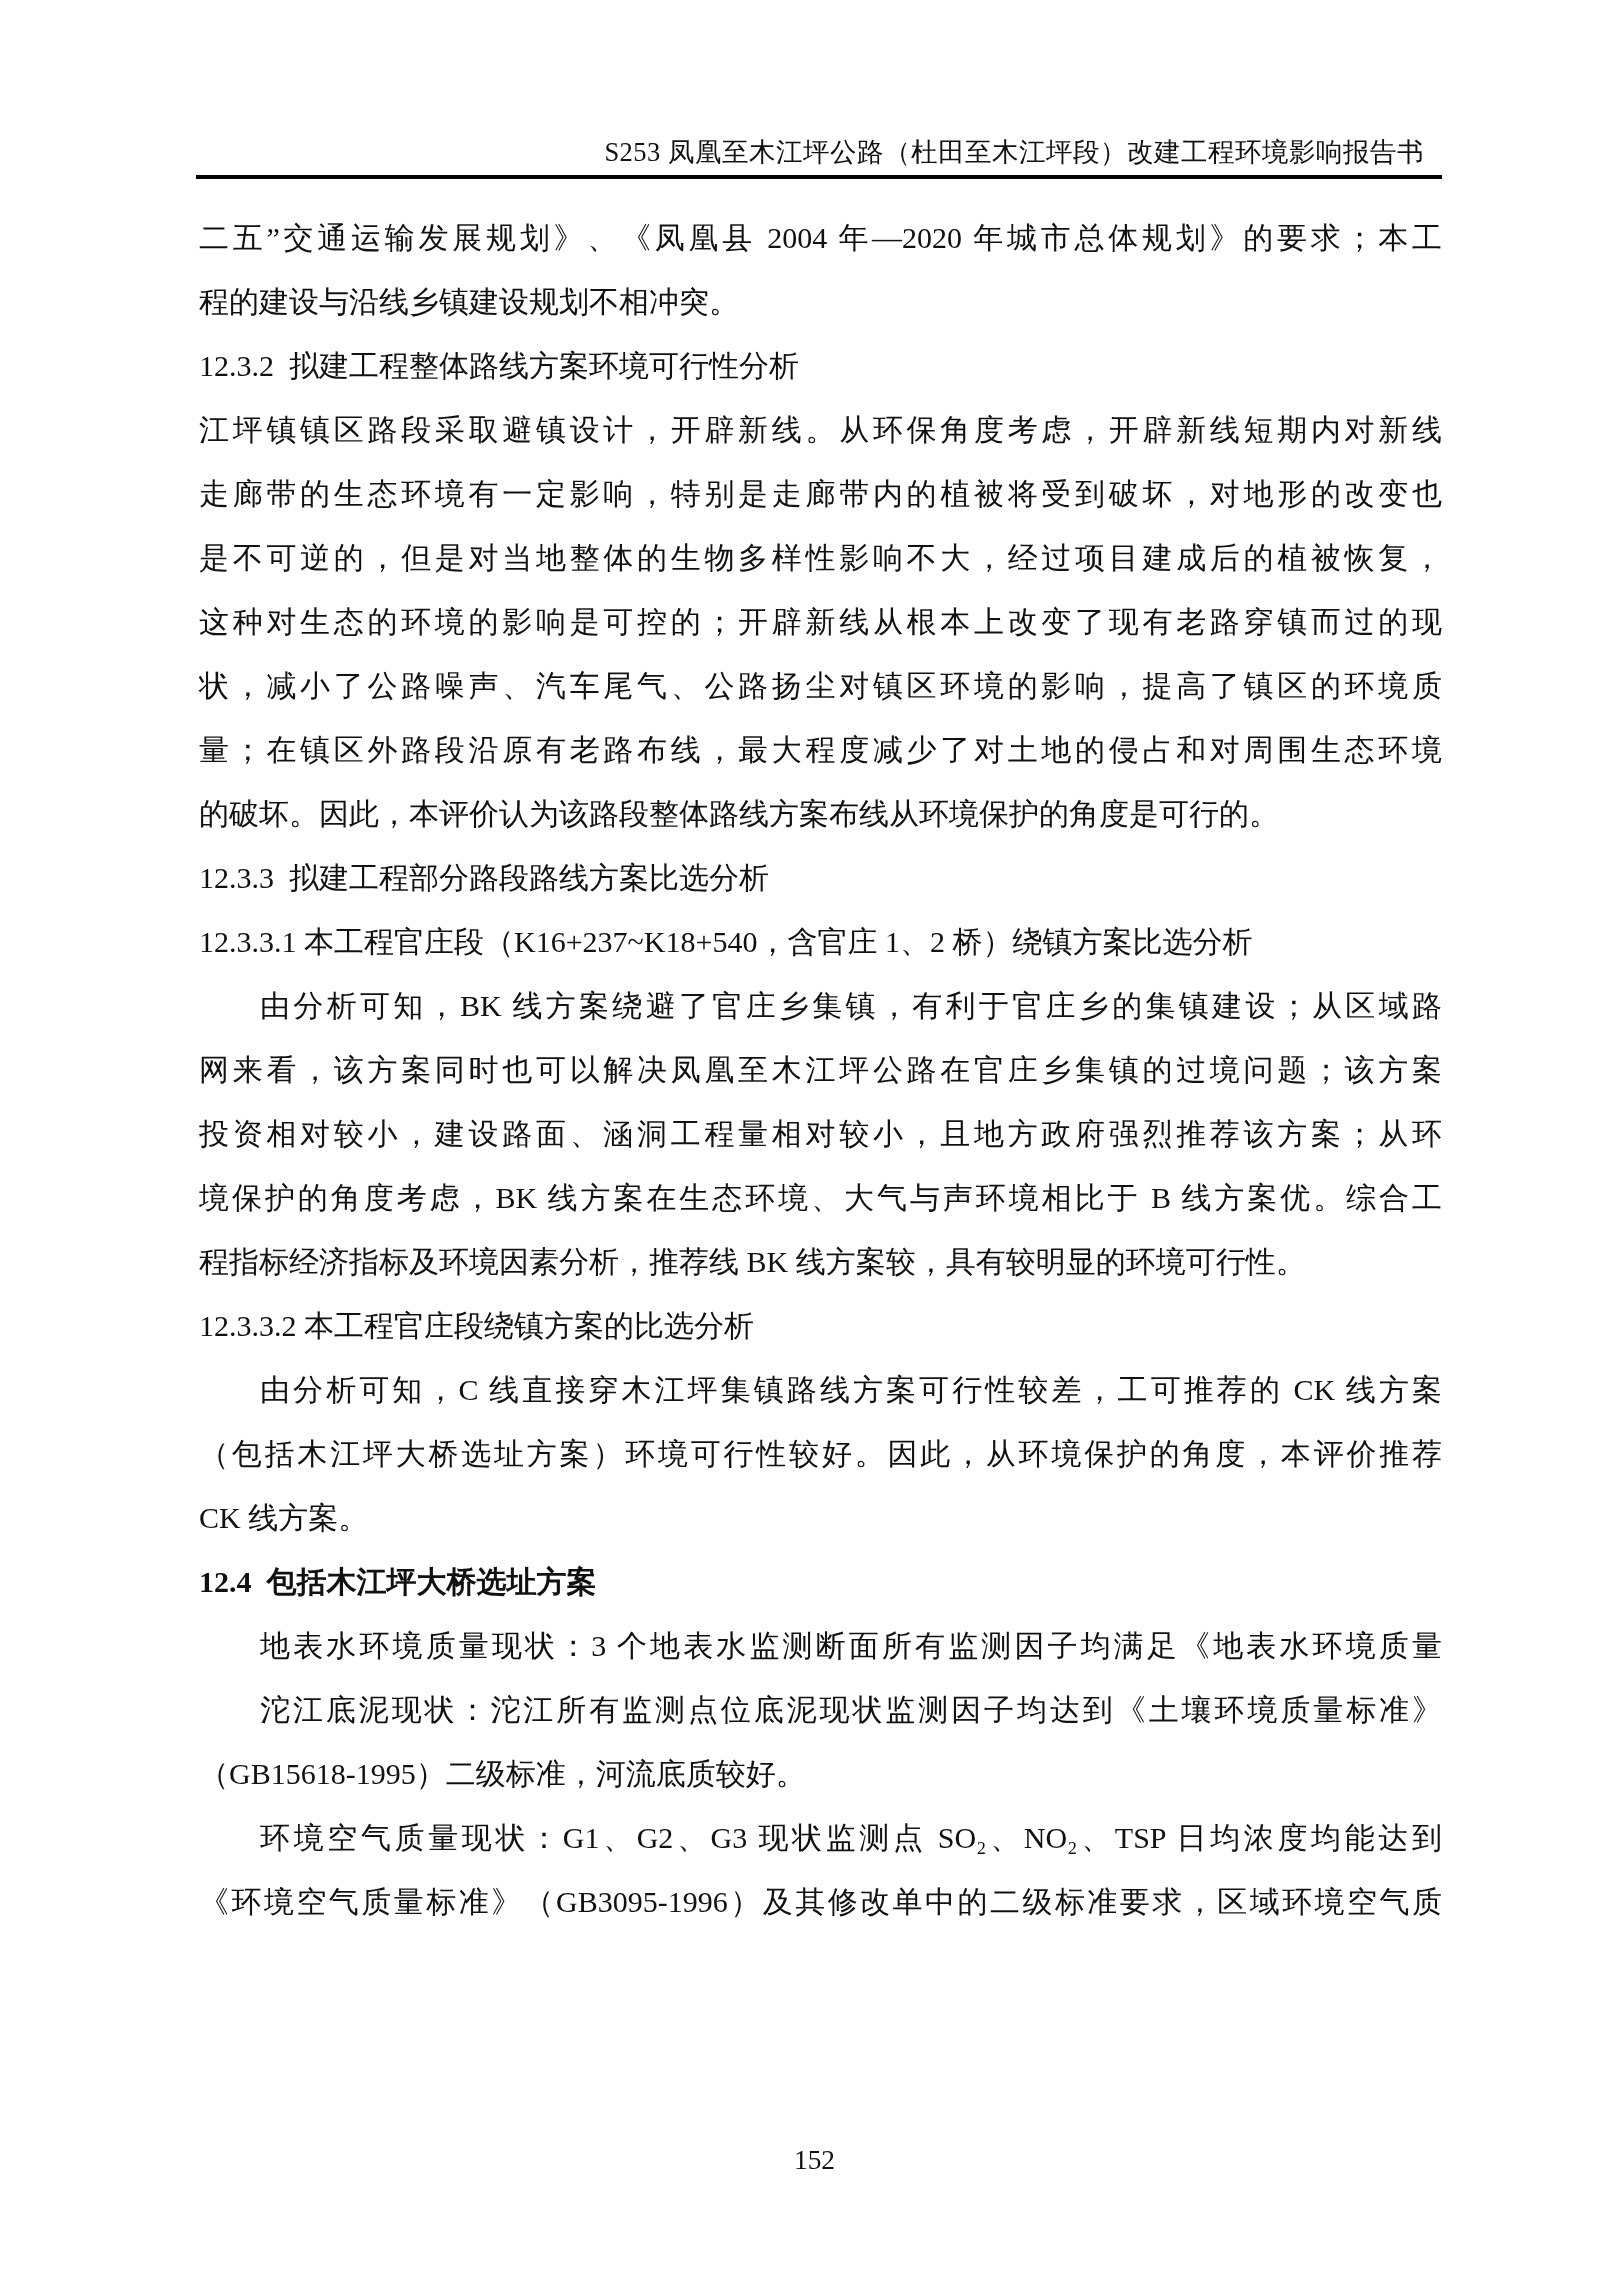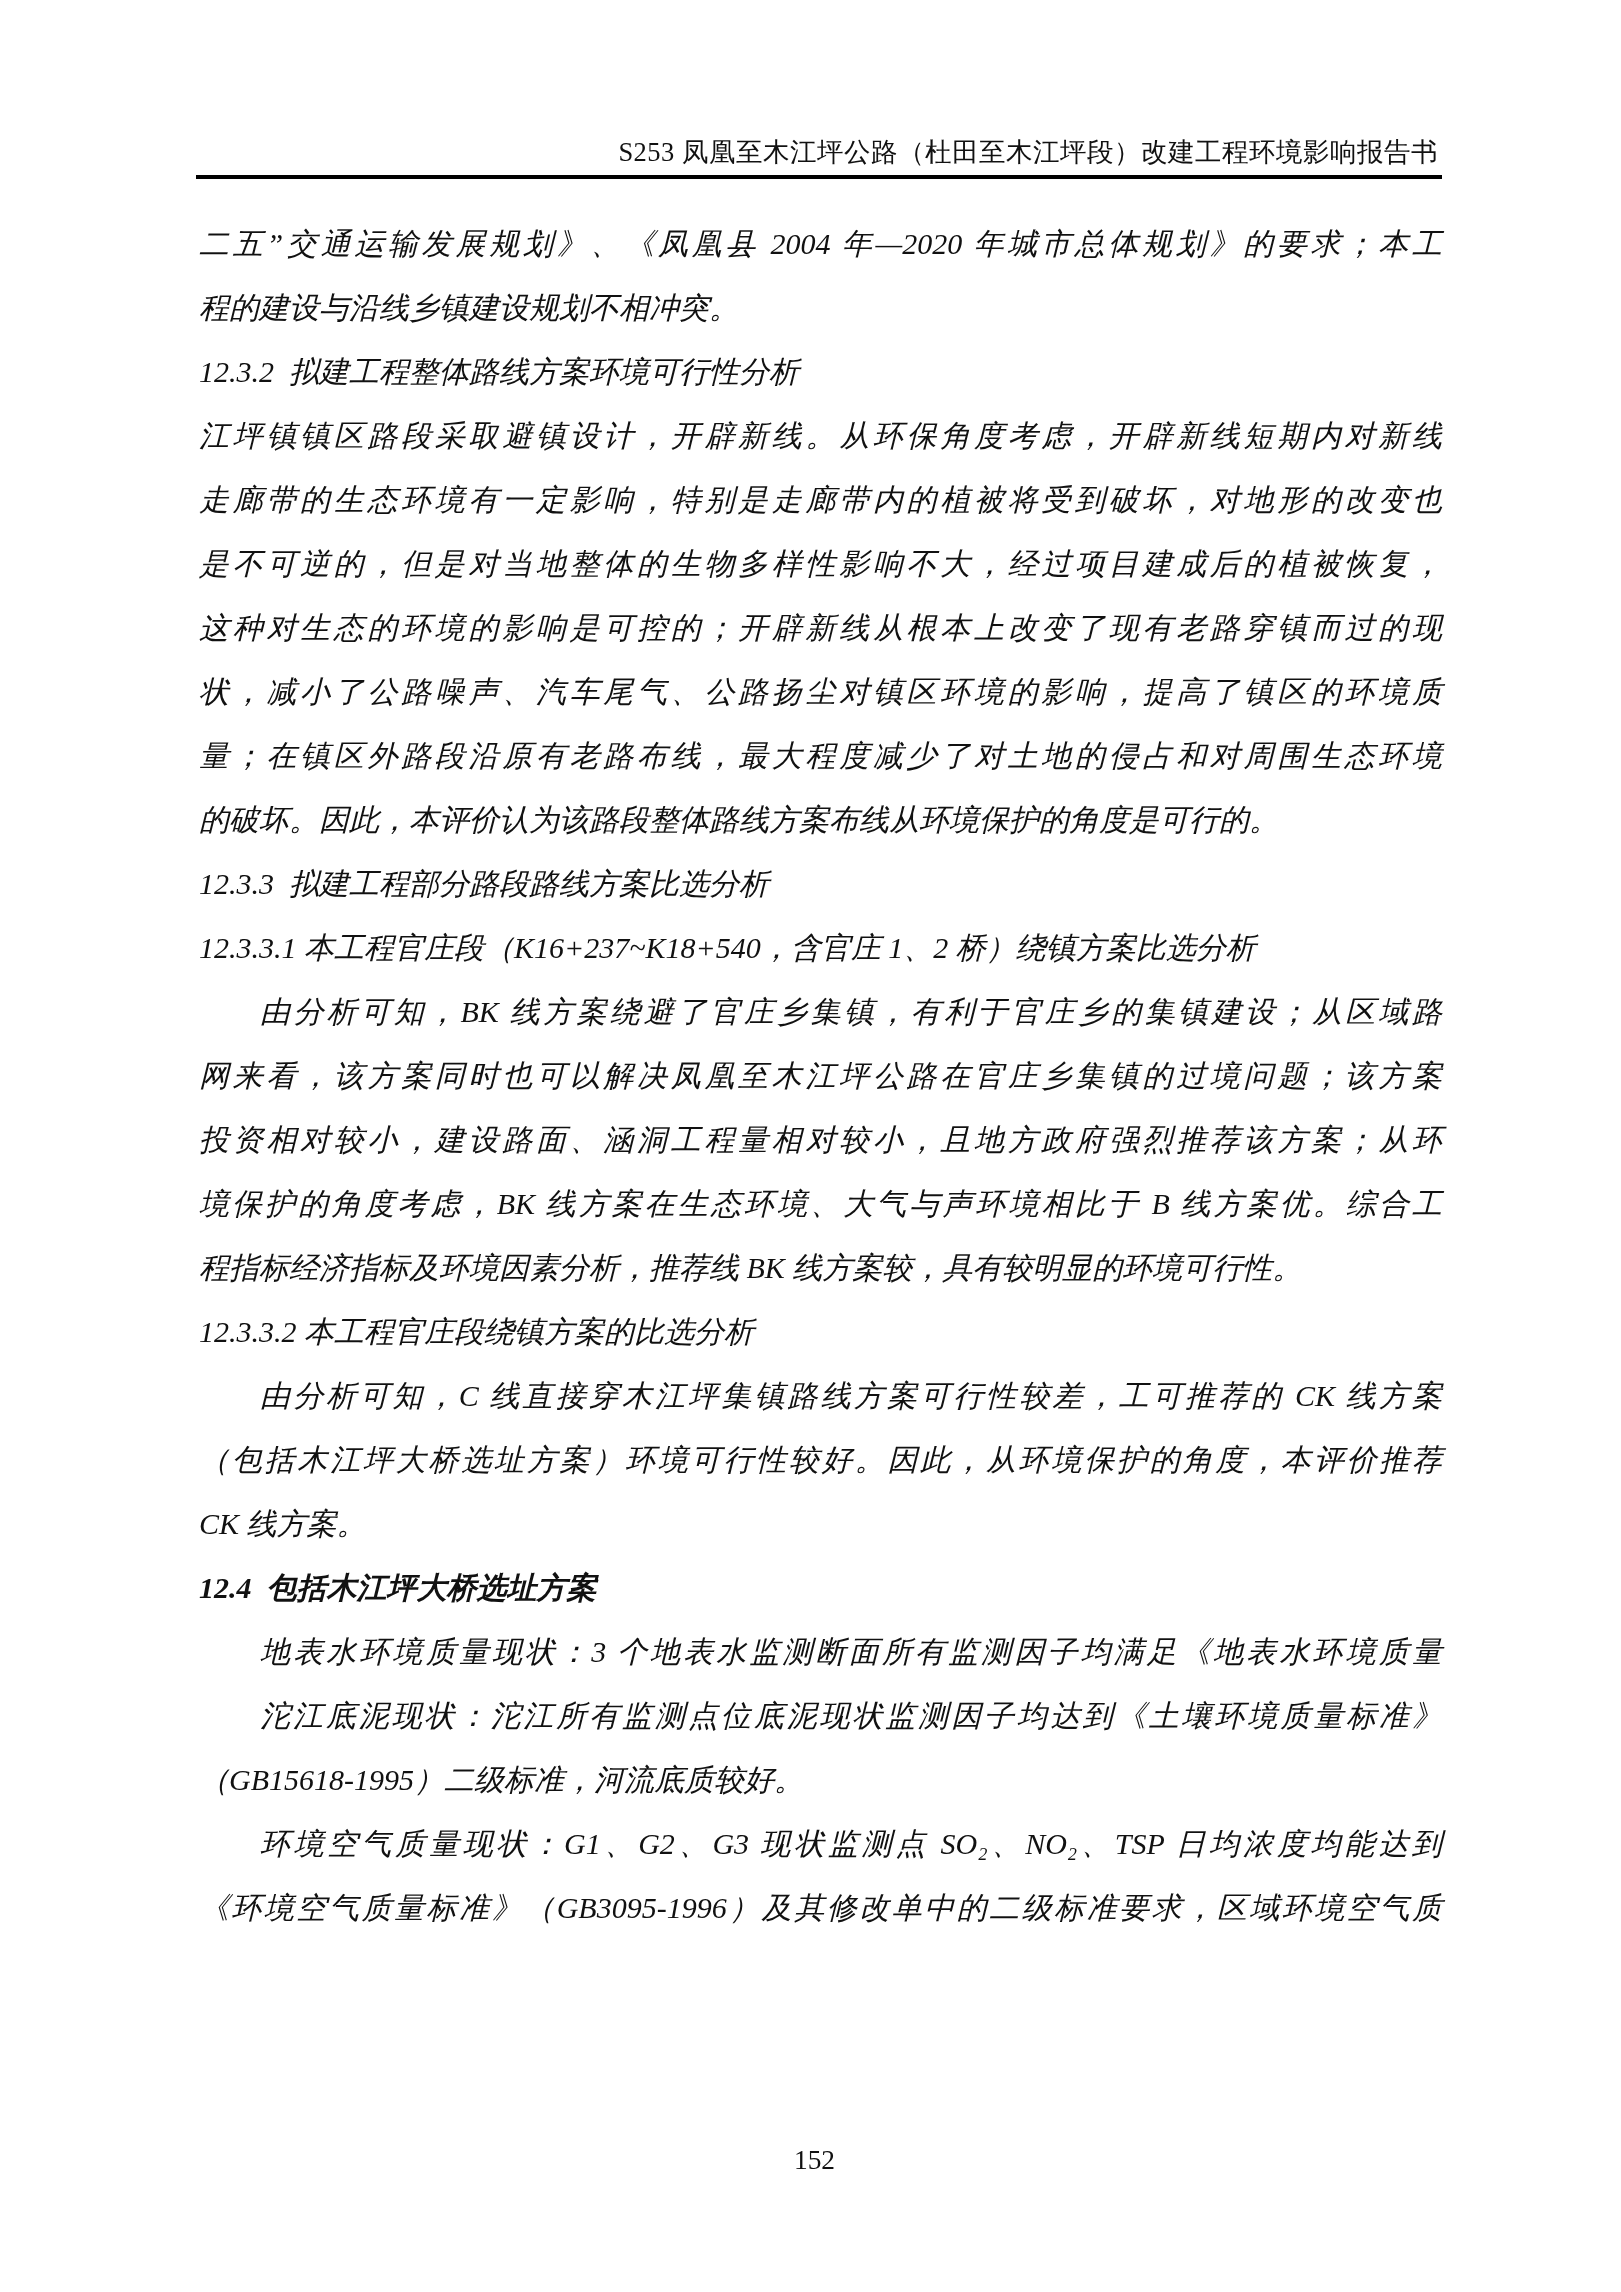--- a/index.html
+++ b/index.html
@@ -13,42 +13,41 @@
     height: 2293px;
     margin: 0 auto;
     background: var(--page-bg, #ffffff);
     color: var(--ink, #111111);
     font-family: "Liberation Serif", "DejaVu Serif", serif;
     overflow: hidden;
   }
   .header-title {
     position: absolute;
     top: 136px;
-    left: 195px;
+    left: 181px;
     width: 1243px;
     text-align: right;
     font-size: 26.5px;
     line-height: 33px;
     letter-spacing: 0.5px;
     white-space: nowrap;
   }
   .header-rule {
     position: absolute;
     top: 175px;
     left: 196px;
     width: 1246px;
     height: 3.9px;
     background: var(--rule, #000000);
   }
   .body-block {
     position: absolute;
-    top: 212px;
+    top: 206px;
     left: 199px;
     width: 1243px;
-    font-style: italic;
   }
   .line {
     font-size: 30px;
     height: 64px;
     line-height: 64px;
     text-align: left;
     white-space: normal;
     overflow: visible;
   }
   .line.fill {

